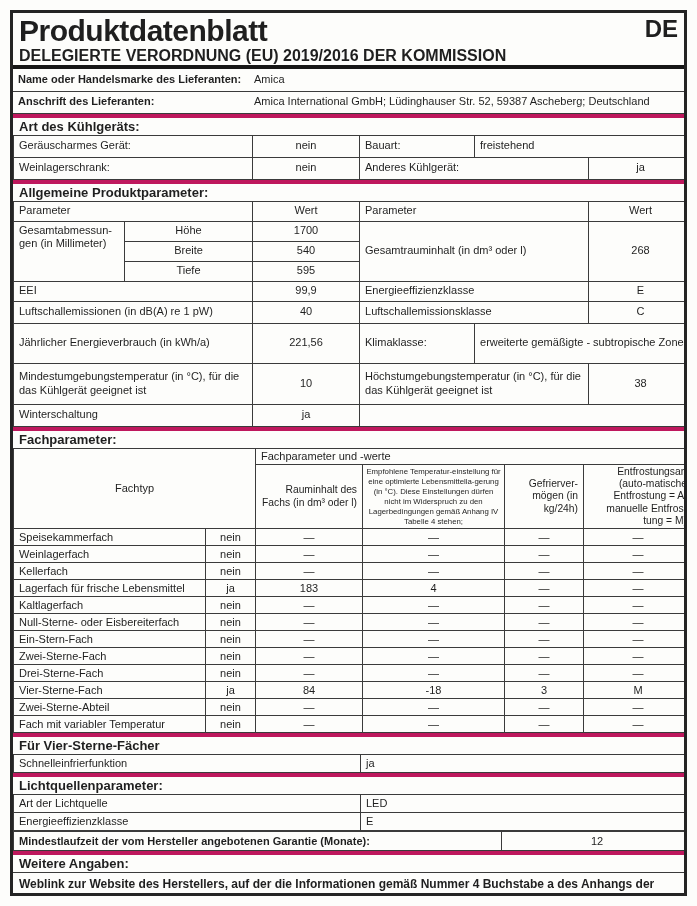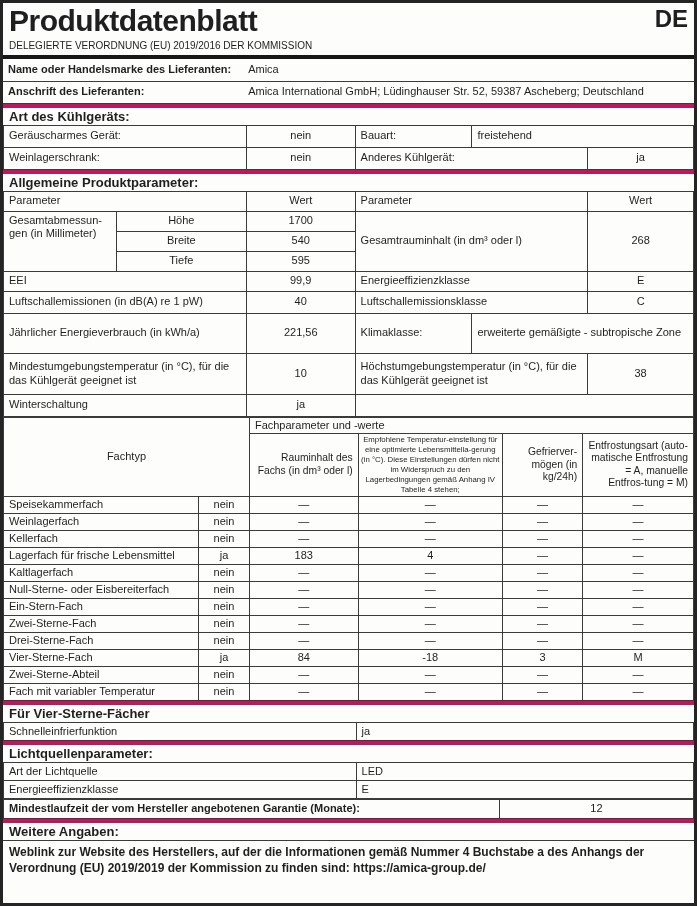--- a/index.html
+++ b/index.html
@@ -3,27 +3,27 @@
 <meta charset="utf-8">
 <style>
   html,body{margin:0;padding:0;}
   body{
     width:697px;height:906px;overflow:hidden;
     background:#ffffff;
     font-family:"Liberation Sans", sans-serif;
     color:#1f1f1f;
     -webkit-font-smoothing:antialiased;
   }
-  .page{width:697px;height:906px;box-sizing:border-box;padding:0;background:#fdfdfb;}
+  .page{width:697px;height:906px;box-sizing:border-box;padding:10px;background:#fdfdfb;}
   .doc{width:100%;height:100%;box-sizing:border-box;border:3px solid #242424;overflow:hidden;background:#fdfdfb;}
 
   .title-row{display:flex;justify-content:space-between;align-items:flex-start;padding:1px 6px 0 6px;height:34px;}
   .title{font-size:30px;font-weight:bold;letter-spacing:-0.5px;line-height:33px;}
   .lang{font-size:24px;font-weight:bold;line-height:30px;}
-  .subtitle{font-size:10px;font-weight:normal;padding:0 6px 2px 6px;border-bottom:4px solid #171717;line-height:15px;}
+  .subtitle{font-size:16px;font-weight:bold;padding:0 6px 2px 6px;border-bottom:4px solid #171717;line-height:15px;}
 
   table{border-collapse:collapse;table-layout:fixed;width:100%;}
   td{border:1px solid #3b3b3b;font-size:11px;line-height:1.2;padding:1px 5px;vertical-align:middle;overflow:hidden;word-wrap:break-word;}
   .c{text-align:center;}
   .b{font-weight:bold;}
   .vt{vertical-align:top;padding-top:2px;}
 
   
   table.plain td{border-left:none;border-right:none;border-top:none;border-bottom:1px solid #3b3b3b;}
 
@@ -147,20 +147,21 @@
         <td class="c">38</td>
       </tr>
       <tr style="height:22px">
         <td colspan="2">Winterschaltung</td>
         <td class="c">ja</td>
         <td colspan="3"></td>
       </tr>
     </tbody>
       </table>
 
+    <div class="sec">Fachparameter:</div>
     <table>
       <colgroup>
           <col style="width:192px">
           <col style="width:50px">
           <col style="width:107px">
           <col style="width:142px">
           <col style="width:79px">
           <col style="width:109px">
         </colgroup>
       <tbody>

